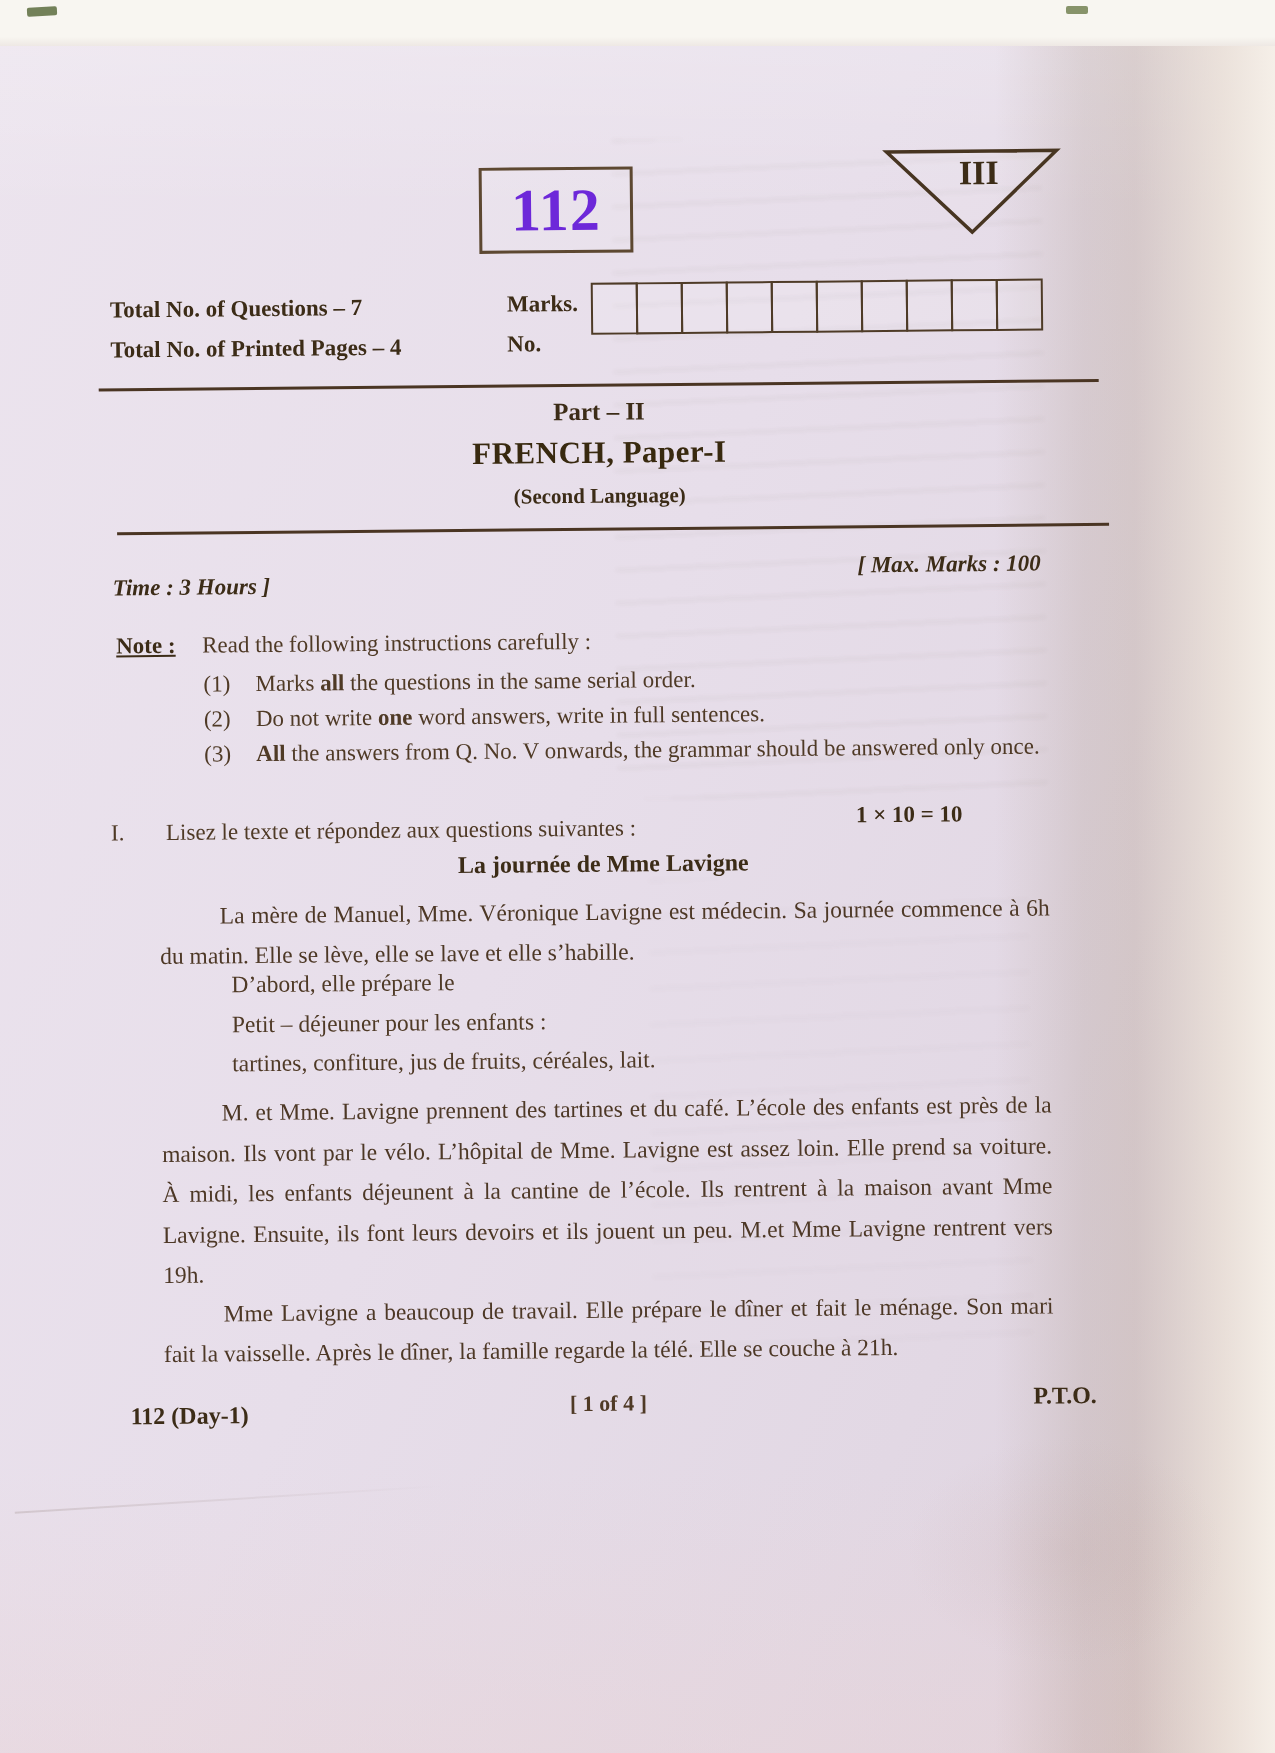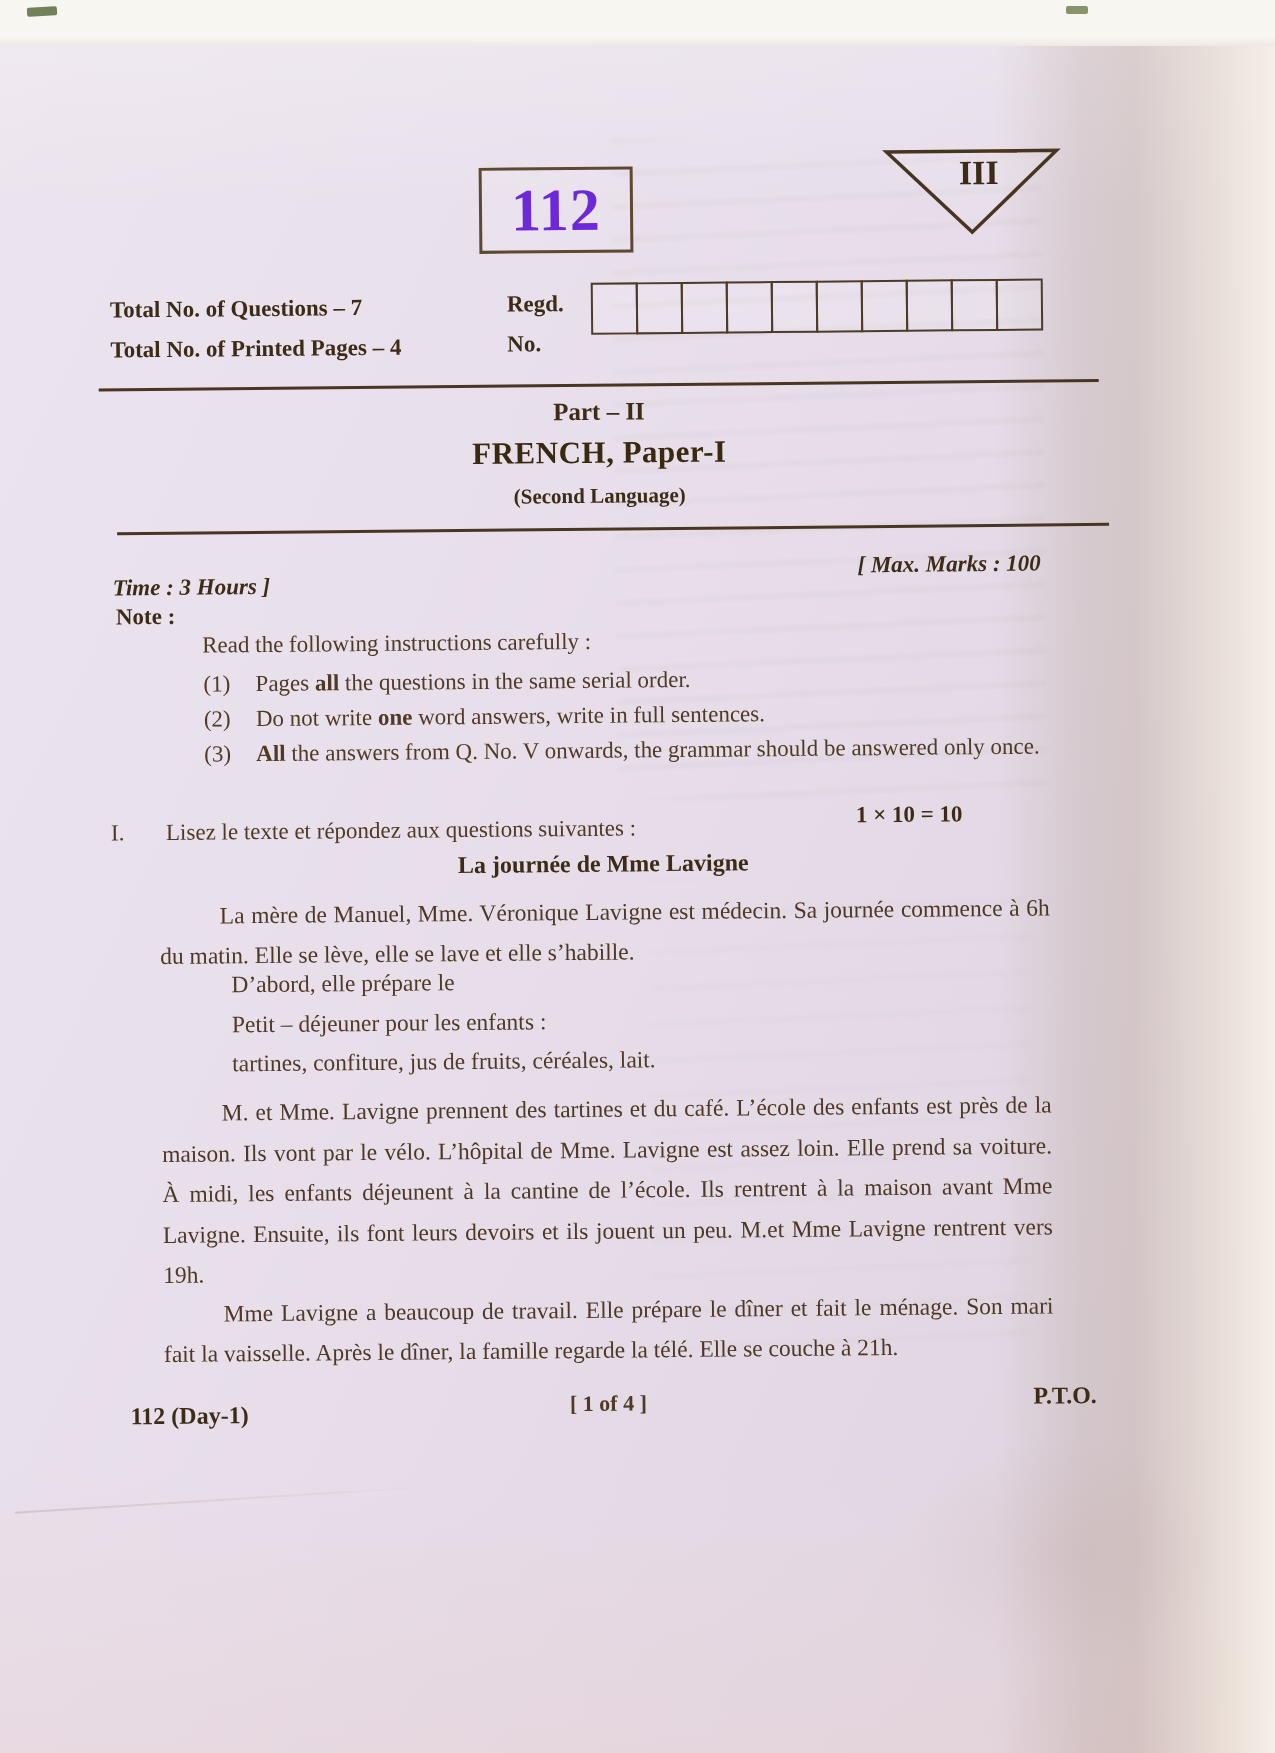--- a/index.html
+++ b/index.html
@@ -94,21 +94,21 @@
   <div class="set-triangle">
     <svg width="180" height="92" viewBox="0 0 180 92">
       <polygon points="5,5 175,5 90,86" fill="rgba(255,255,255,0.08)" stroke="#473521" stroke-width="3.5"></polygon>
       <text x="97" y="38" text-anchor="middle" font-size="34" font-weight="700" fill="#3c2c17">III</text>
     </svg>
   </div>
 
   <div class="line b ink-dark" style="left:107px; top:293px;">Total No. of Questions – 7</div>
   <div class="line b ink-dark" style="left:107px; top:333px;">Total No. of Printed Pages – 4</div>
 
-  <div class="line b ink-dark" style="left:504px; top:291px;">Regd.</div>
+  <div class="line b ink-dark" style="left:504px; top:291px;">Marks.</div>
   <div class="line b ink-dark" style="left:504px; top:331px;">No.</div>
   <div class="regd-grid">
       <div class="regd-cell"></div>
       <div class="regd-cell"></div>
       <div class="regd-cell"></div>
       <div class="regd-cell"></div>
       <div class="regd-cell"></div>
       <div class="regd-cell"></div>
       <div class="regd-cell"></div>
       <div class="regd-cell"></div>
@@ -120,25 +120,25 @@
 
   <div class="center-band part-title">Part – II</div>
   <div class="center-band subject-title">FRENCH, Paper-I</div>
   <div class="center-band lang-title">(Second Language)</div>
 
   <div class="rule rule-2"></div>
 
   <div class="line bi ink-dark" style="left:107px; top:571px;">Time : 3 Hours ]</div>
   <div class="line bi ink-dark" style="left:852px; top:555px;">[ Max. Marks : 100</div>
 
-  <div class="line b ink-dark" style="left:110px; top:600px;">Note :</div>
+  <div class="line b ink-dark" style="left:110px; top:629px;text-decoration:underline;">Note :</div>
   <div class="line" style="left:196px; top:629px;">Read the following instructions carefully :</div>
 
   <div class="line" style="left:197px; top:668px;">(1)</div>
-  <div class="line" style="left:249px; top:668px;"><span>Pages </span><span class="b">all</span><span> the questions in the same serial order.</span></div>
+  <div class="line" style="left:249px; top:668px;"><span>Marks </span><span class="b">all</span><span> the questions in the same serial order.</span></div>
 
   <div class="line" style="left:197px; top:703px;">(2)</div>
   <div class="line" style="left:249px; top:703px;"><span>Do not write </span><span class="b">one</span><span> word answers, write in full sentences.</span></div>
 
   <div class="line" style="left:197px; top:738px;">(3)</div>
   <div class="line" style="left:249px; top:738px;"><span></span><span class="b">All</span><span> the answers from Q. No. V onwards, the grammar should be answered only once.</span></div>
 
   <div class="line" style="left:103px; top:816px;">I.</div>
   <div class="line" style="left:158px; top:816px;">Lisez le texte et répondez aux questions suivantes :</div>
   <div class="line b ink-dark" style="left:848px; top:805px;">1 × 10 = 10</div>

